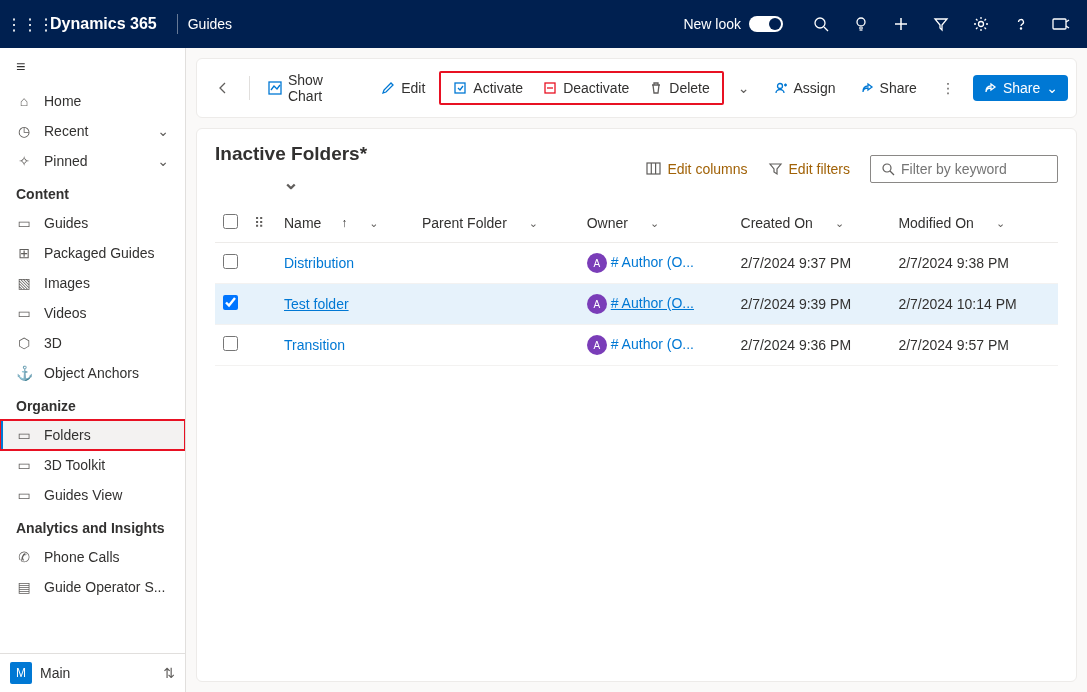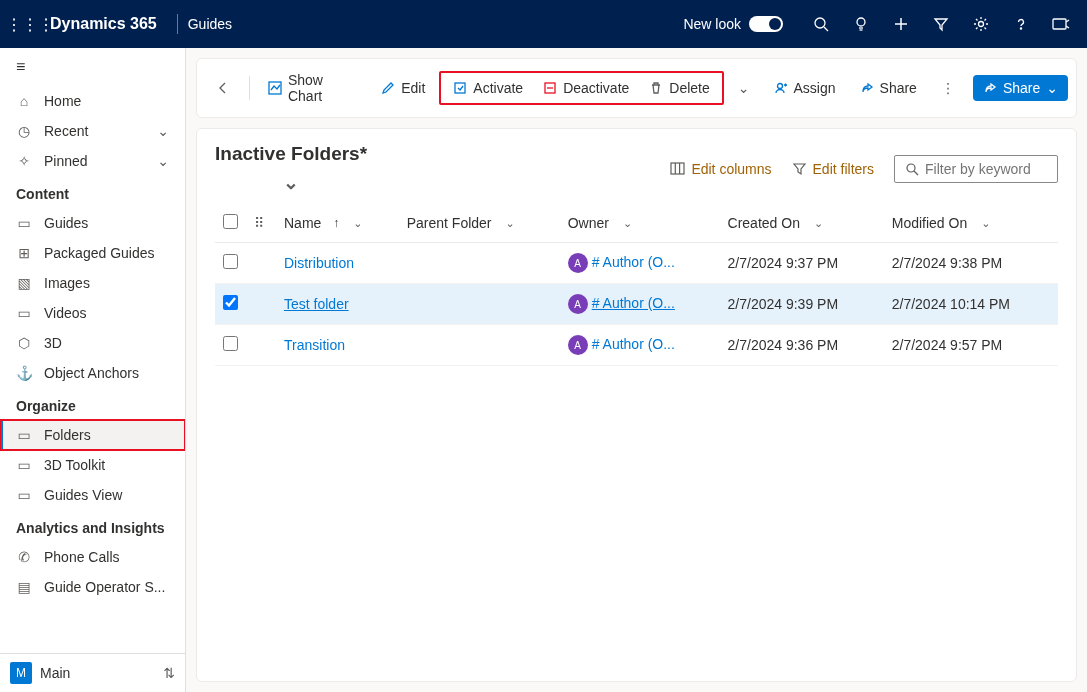--- a/index.html
+++ b/index.html
@@ -39,27 +39,27 @@
 .cmdbar .spacer { flex: 1; }
 .cmdbar .primary { background: #0078d4; color: #fff; padding: 5px 10px; border-radius: 4px; display: flex; align-items: center; gap: 6px; }
 .red-box { border: 2px solid #e81123; border-radius: 2px; display: flex; align-items: flex-start; padding: 1px 2px; }
 .cmdbar .chev-small { padding: 6px 10px; color: #605e5c; cursor:pointer; }
 
 .content { flex: 1; background: #fff; margin: 10px; border: 1px solid #edebe9; border-radius: 6px; display: flex; flex-direction: column; }
 .viewbar { display: flex; align-items: center; padding: 14px 18px 12px; }
 .viewbar .view-title { font-size: 19px; font-weight: 600; display: flex; align-items: center; gap: 6px; flex-direction: column; }
 .viewbar .spacer { flex: 1; }
 .viewbar .tool-btn { display: flex; align-items: center; gap: 6px; padding: 6px 10px; cursor: pointer; color: #a16207; font-size: 14px; }
-.viewbar .search-box { display: flex; align-items: center; gap: 6px; border: 1px solid #8a8886; padding: 5px 10px; border-radius: 2px; width: 164px; color: #605e5c; margin-left: 10px; }
+.viewbar .search-box { display: flex; align-items: center; gap: 6px; border: 1px solid #8a8886; padding: 5px 10px; border-radius: 2px; width: 188px; color: #605e5c; margin-left: 10px; }
 .viewbar .search-box input { border: none; outline: none; font-size: 14px; width: 100%; color: #323130; }
 
 .grid { flex: 1; padding: 0 18px; }
 .grid table { width: 100%; border-collapse: collapse; }
 .grid th { text-align: left; font-weight: 400; font-size: 14px; padding: 8px 8px 10px; border-bottom: 1px solid #edebe9; color: #323130; }
-.grid th .hdr { display: inline-flex; align-items: center; gap: 12px; }
+.grid th .hdr { display: inline-flex; align-items: center; gap: 20px; }
 .grid td { padding: 10px 8px; border-bottom: 1px solid #f3f2f1; font-size: 14px; }
 .grid tr.selected { background: #e6f2fb; margin-left: 16px; }
 .grid tr.selected .name-link { text-decoration: underline; }
 .grid .cb { width: 30px; }
 .grid .cb input { width: 15px; height: 15px; }
 .grid .hier { width: 30px; color: #605e5c; }
 .grid .name-link { color: #0078d4; cursor: pointer; }
 .avatar { width: 20px; height: 20px; border-radius: 50%; background: #7a3db8; color: #fff; display: inline-flex; align-items: center; justify-content: center; font-size: 10px; margin-right: 4px; vertical-align: middle; }
 .owner-link { color: #0078d4; cursor: pointer; }
 .grid .col-chev { color: #605e5c; font-size: 11px; margin-left: 2px; }

